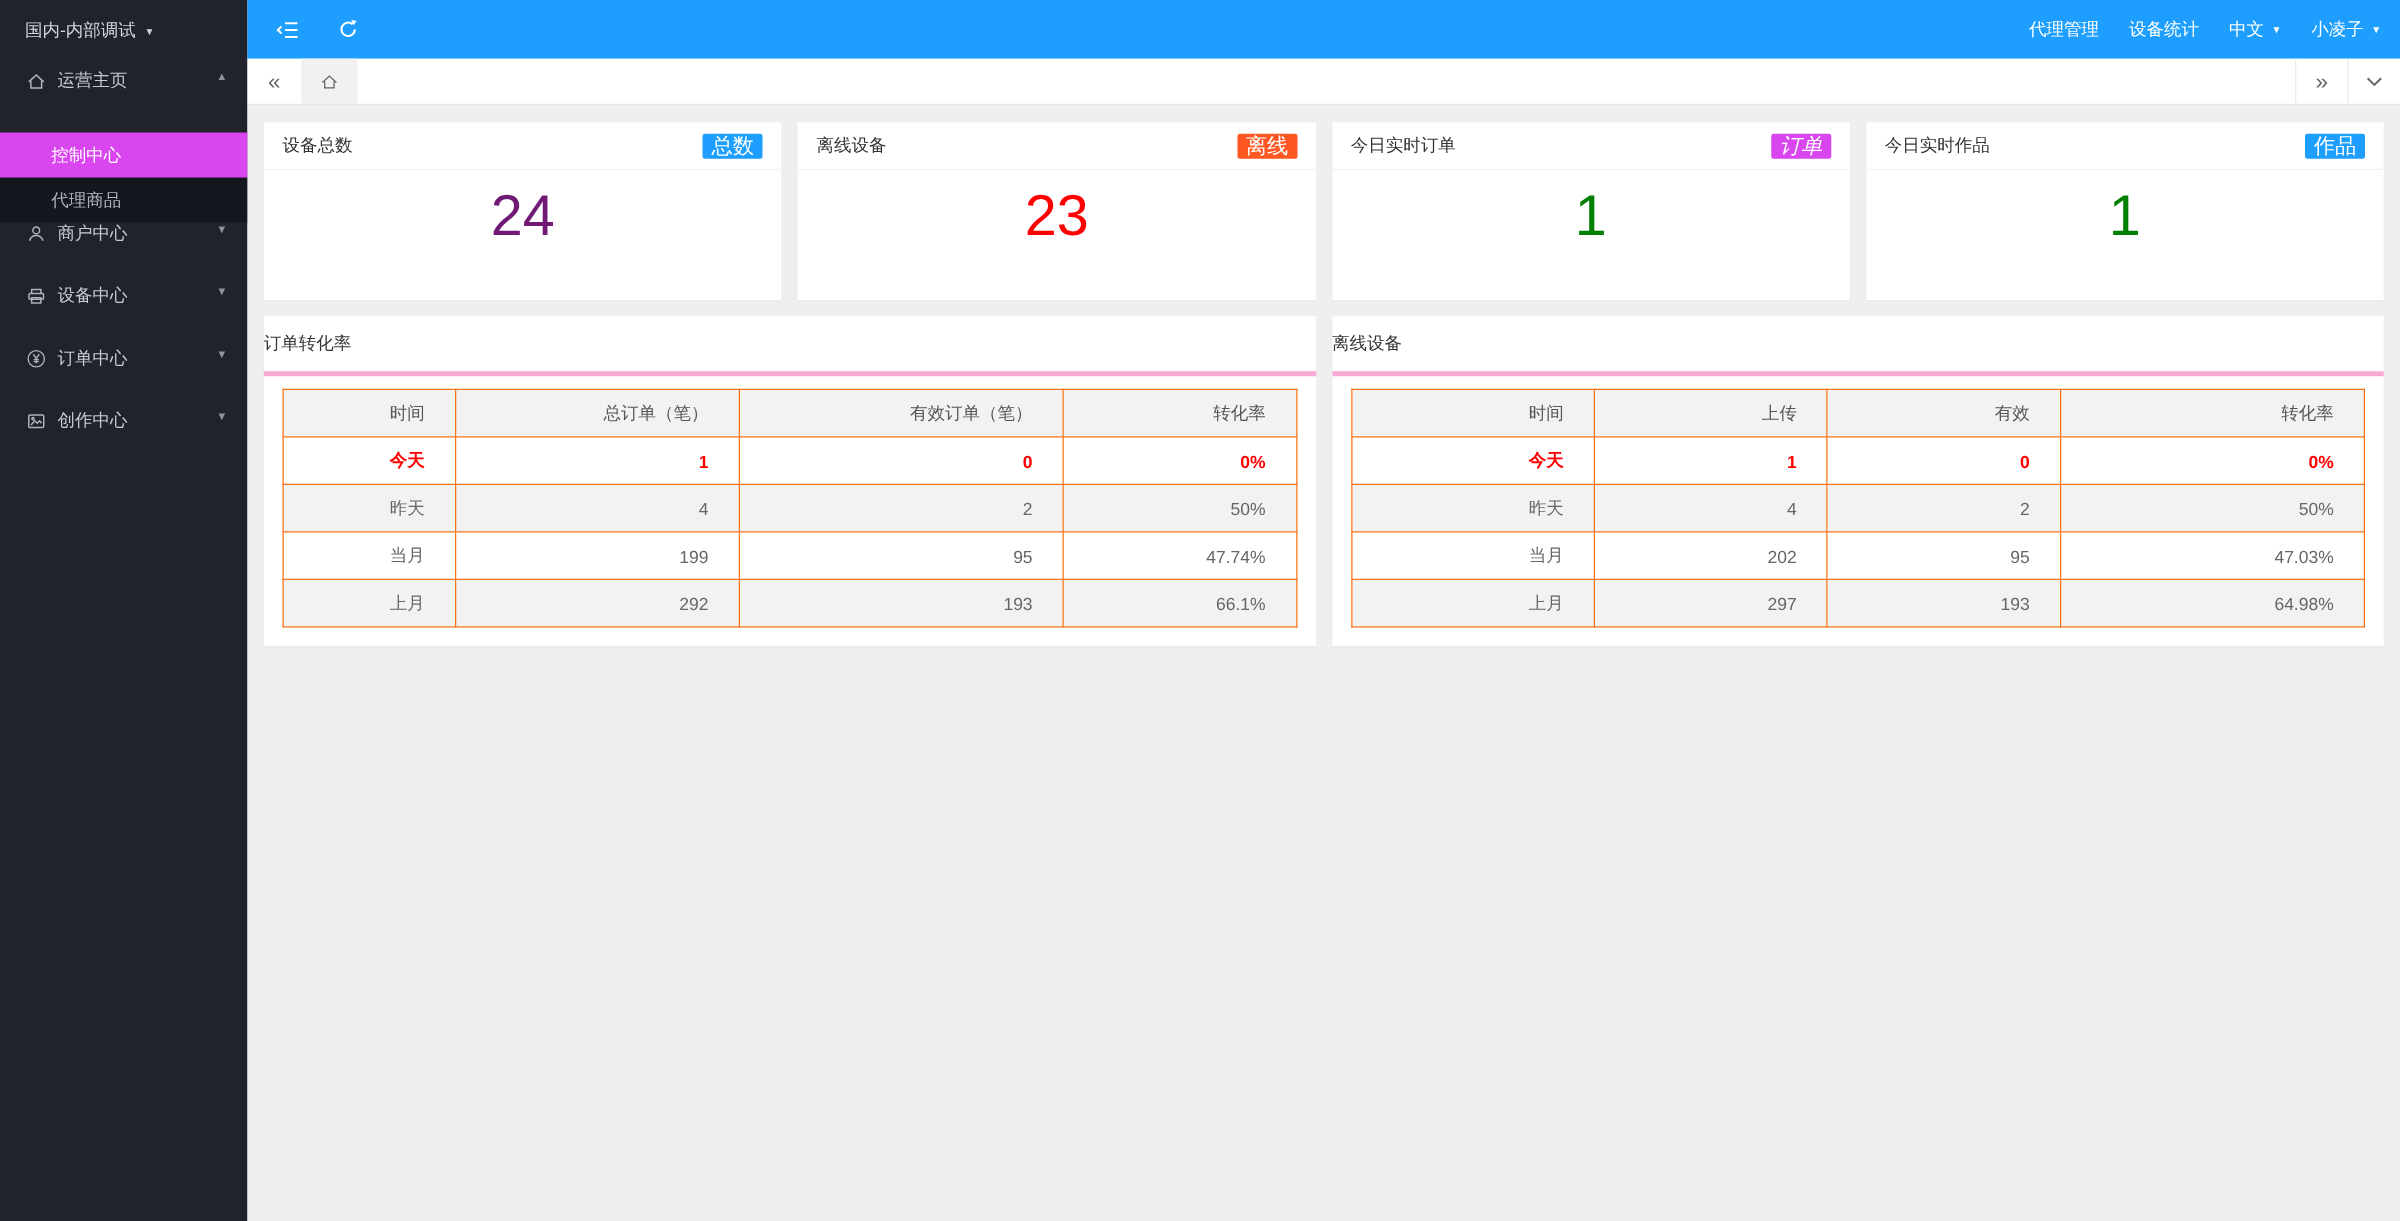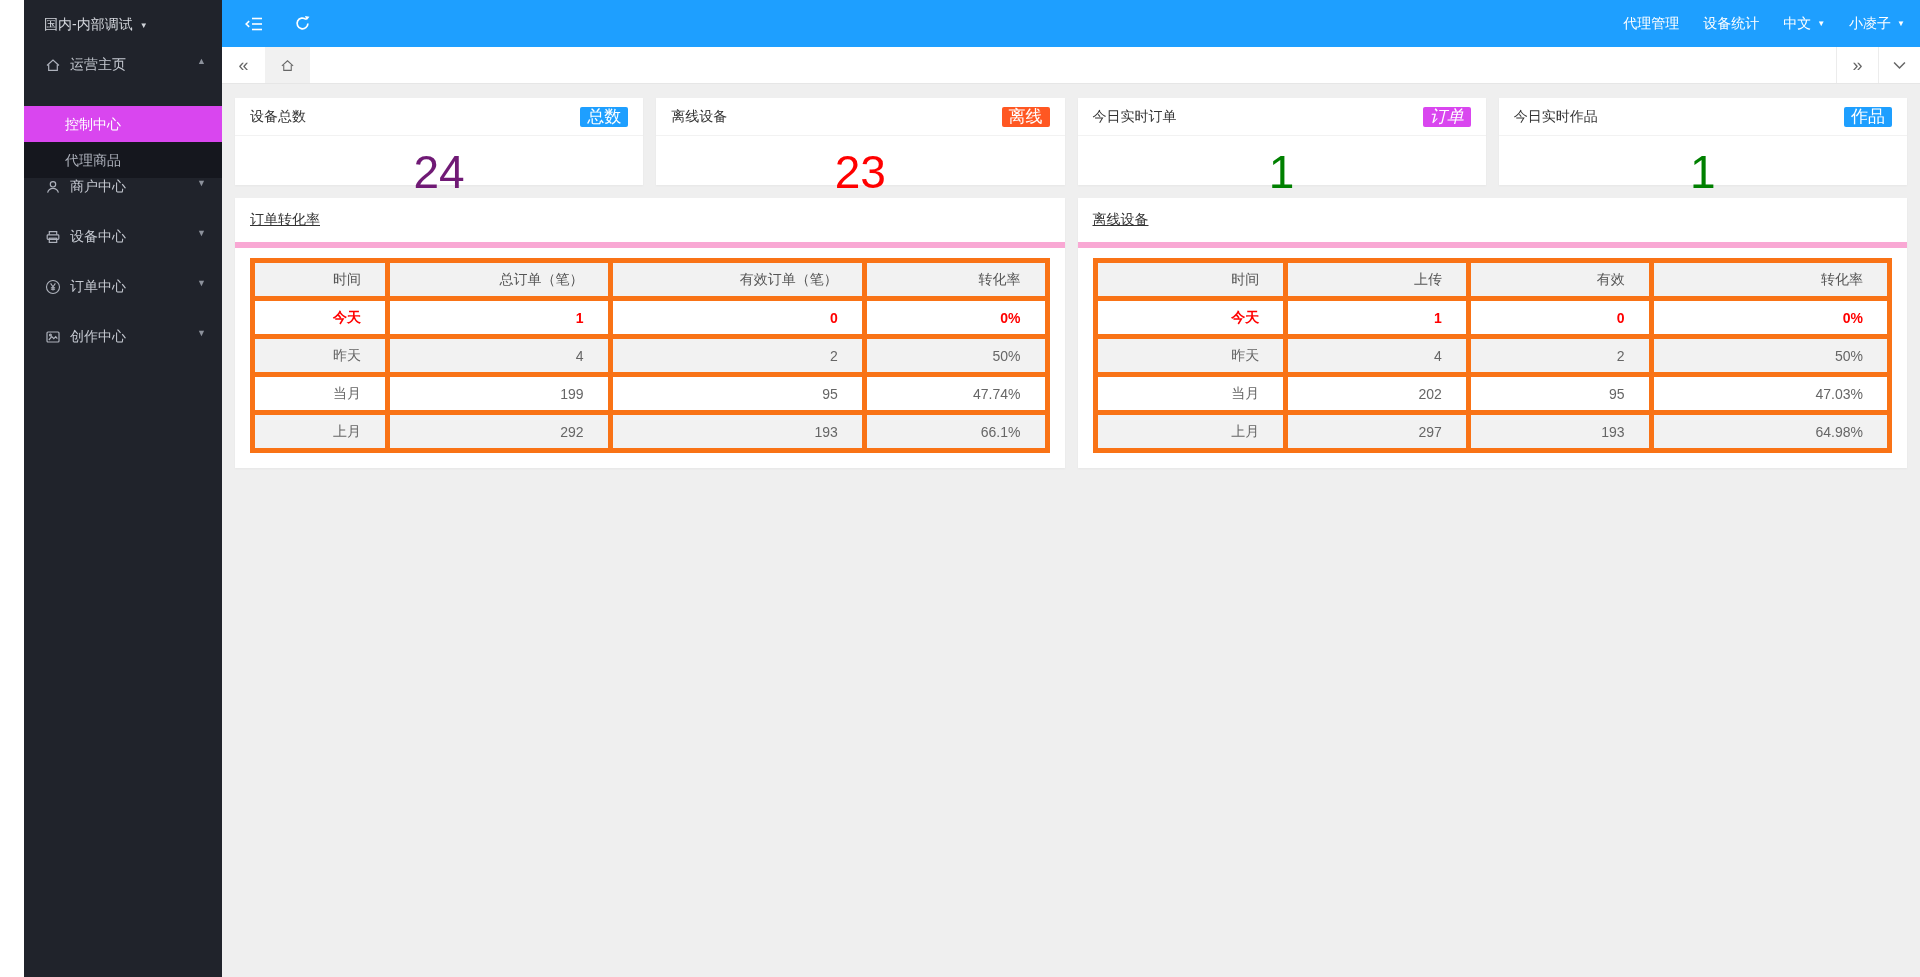--- a/index.html
+++ b/index.html
@@ -1,21 +1,21 @@
 <!DOCTYPE html>
 <html><head>
 <meta charset="utf-8">
 <style>
   * { box-sizing: border-box; margin: 0; padding: 0; }
   html, body { width: 1920px; height: 977px; overflow: hidden;
     font-family: "Liberation Sans", "DejaVu Sans", sans-serif; }
   .app { display: flex; width: 100%; height: 100%; }
 
   
-  .sidebar { width: 198px; flex-shrink: 0; background: #20232b; height: 100%; margin-left: 24px; }
+  .sidebar { width: 198px; flex-shrink: 0; background: #20232b; height: 100%; }
   .env { height: 50px; display: flex; align-items: center; padding: 0 16px 0 20px;
     font-size: 14px; color: #d4d7dd; cursor: pointer; }
   .env .caret { font-size: 8px; margin-left: 7px; color: #cfd2d8; }
   .menu { margin-top: 6px; }
   .menu-item { height: 50px; display: flex; align-items: flex-start;
     padding: 0 16px 0 20px; font-size: 14px; color: #c6cad2; cursor: pointer; }
   .mi-icon { width: 17px; height: 17px; margin-right: 9px; display: inline-flex;
     align-items: center; justify-content: center; color: #aeb2bc; }
   .mi-arrow { margin-left: auto; font-size: 9px; color: #8d929c; }
   .submenu { background: #15171e; }
@@ -41,37 +41,37 @@
     color: #666; font-size: 18px; cursor: pointer; user-select: none; }
   .tab-home { width: 45px; background: #f1f1f1; display: flex; align-items: center;
     justify-content: center; color: #666; cursor: pointer; }
   .tab-spacer { flex: 1; }
   .tab-nav.bordered { border-left: 1px solid #ececec; width: 42px; }
 
   .content { flex: 1; background: #efefef; padding: 14px 13px; overflow: hidden; }
 
   
   .cards { display: flex; gap: 13px; }
-  .card { flex: 1; background: #fff; height: 87px; box-shadow: 0 1px 2px rgba(0,0,0,0.04); }
+  .card { flex: 1; background: #fff; height: 142px; box-shadow: 0 1px 2px rgba(0,0,0,0.04); }
   .card-head { height: 38px; display: flex; align-items: center;
     justify-content: space-between; padding: 0 15px; border-bottom: 1px solid #f2f2f2; }
   .card-title { font-size: 14px; color: #333; }
   .badge { font-size: 17px; color: #fff; padding: 2px 7px; border-radius: 2px; line-height: 16px; }
   .card-value { height: 71px; display: flex; align-items: center; justify-content: center;
     font-size: 46px; color: #666; }
 
   
   .panels { display: flex; gap: 13px; margin-top: 13px; }
   .panel { flex: 1; background: #fff; box-shadow: 0 1px 2px rgba(0,0,0,0.04); min-width: 0; }
-  .panel-title { font-size: 14px; color: #333; padding: 13px 15px;
-    border-bottom: 6px solid #f9a8d4; text-decoration: underline; }
+  .panel-title { font-size: 14px; color: #333; padding: 13px 0;
+    border-bottom: 4px solid #f9a8d4; }
   .panel-body { padding: 10px 15px 15px; }
   table { width: 100%; border-collapse: collapse; table-layout: fixed;
     font-size: 14px; color: #666; }
-  th, td { border: 5px solid #f97316; height: 38px; text-align: right;
+  th, td { border: 1px solid #f97316; height: 38px; text-align: right;
     padding: 0 24px 0 6px; font-weight: normal; overflow: hidden; white-space: nowrap; }
   thead th { background: #f2f2f2; color: #555; }
   tbody tr:nth-child(even) { background: #f2f2f2; }
   tr.row-today td { color: #ff0000; font-weight: bold; }
 </style>
 </head>
 <body>
 
 <div class="app">
 

